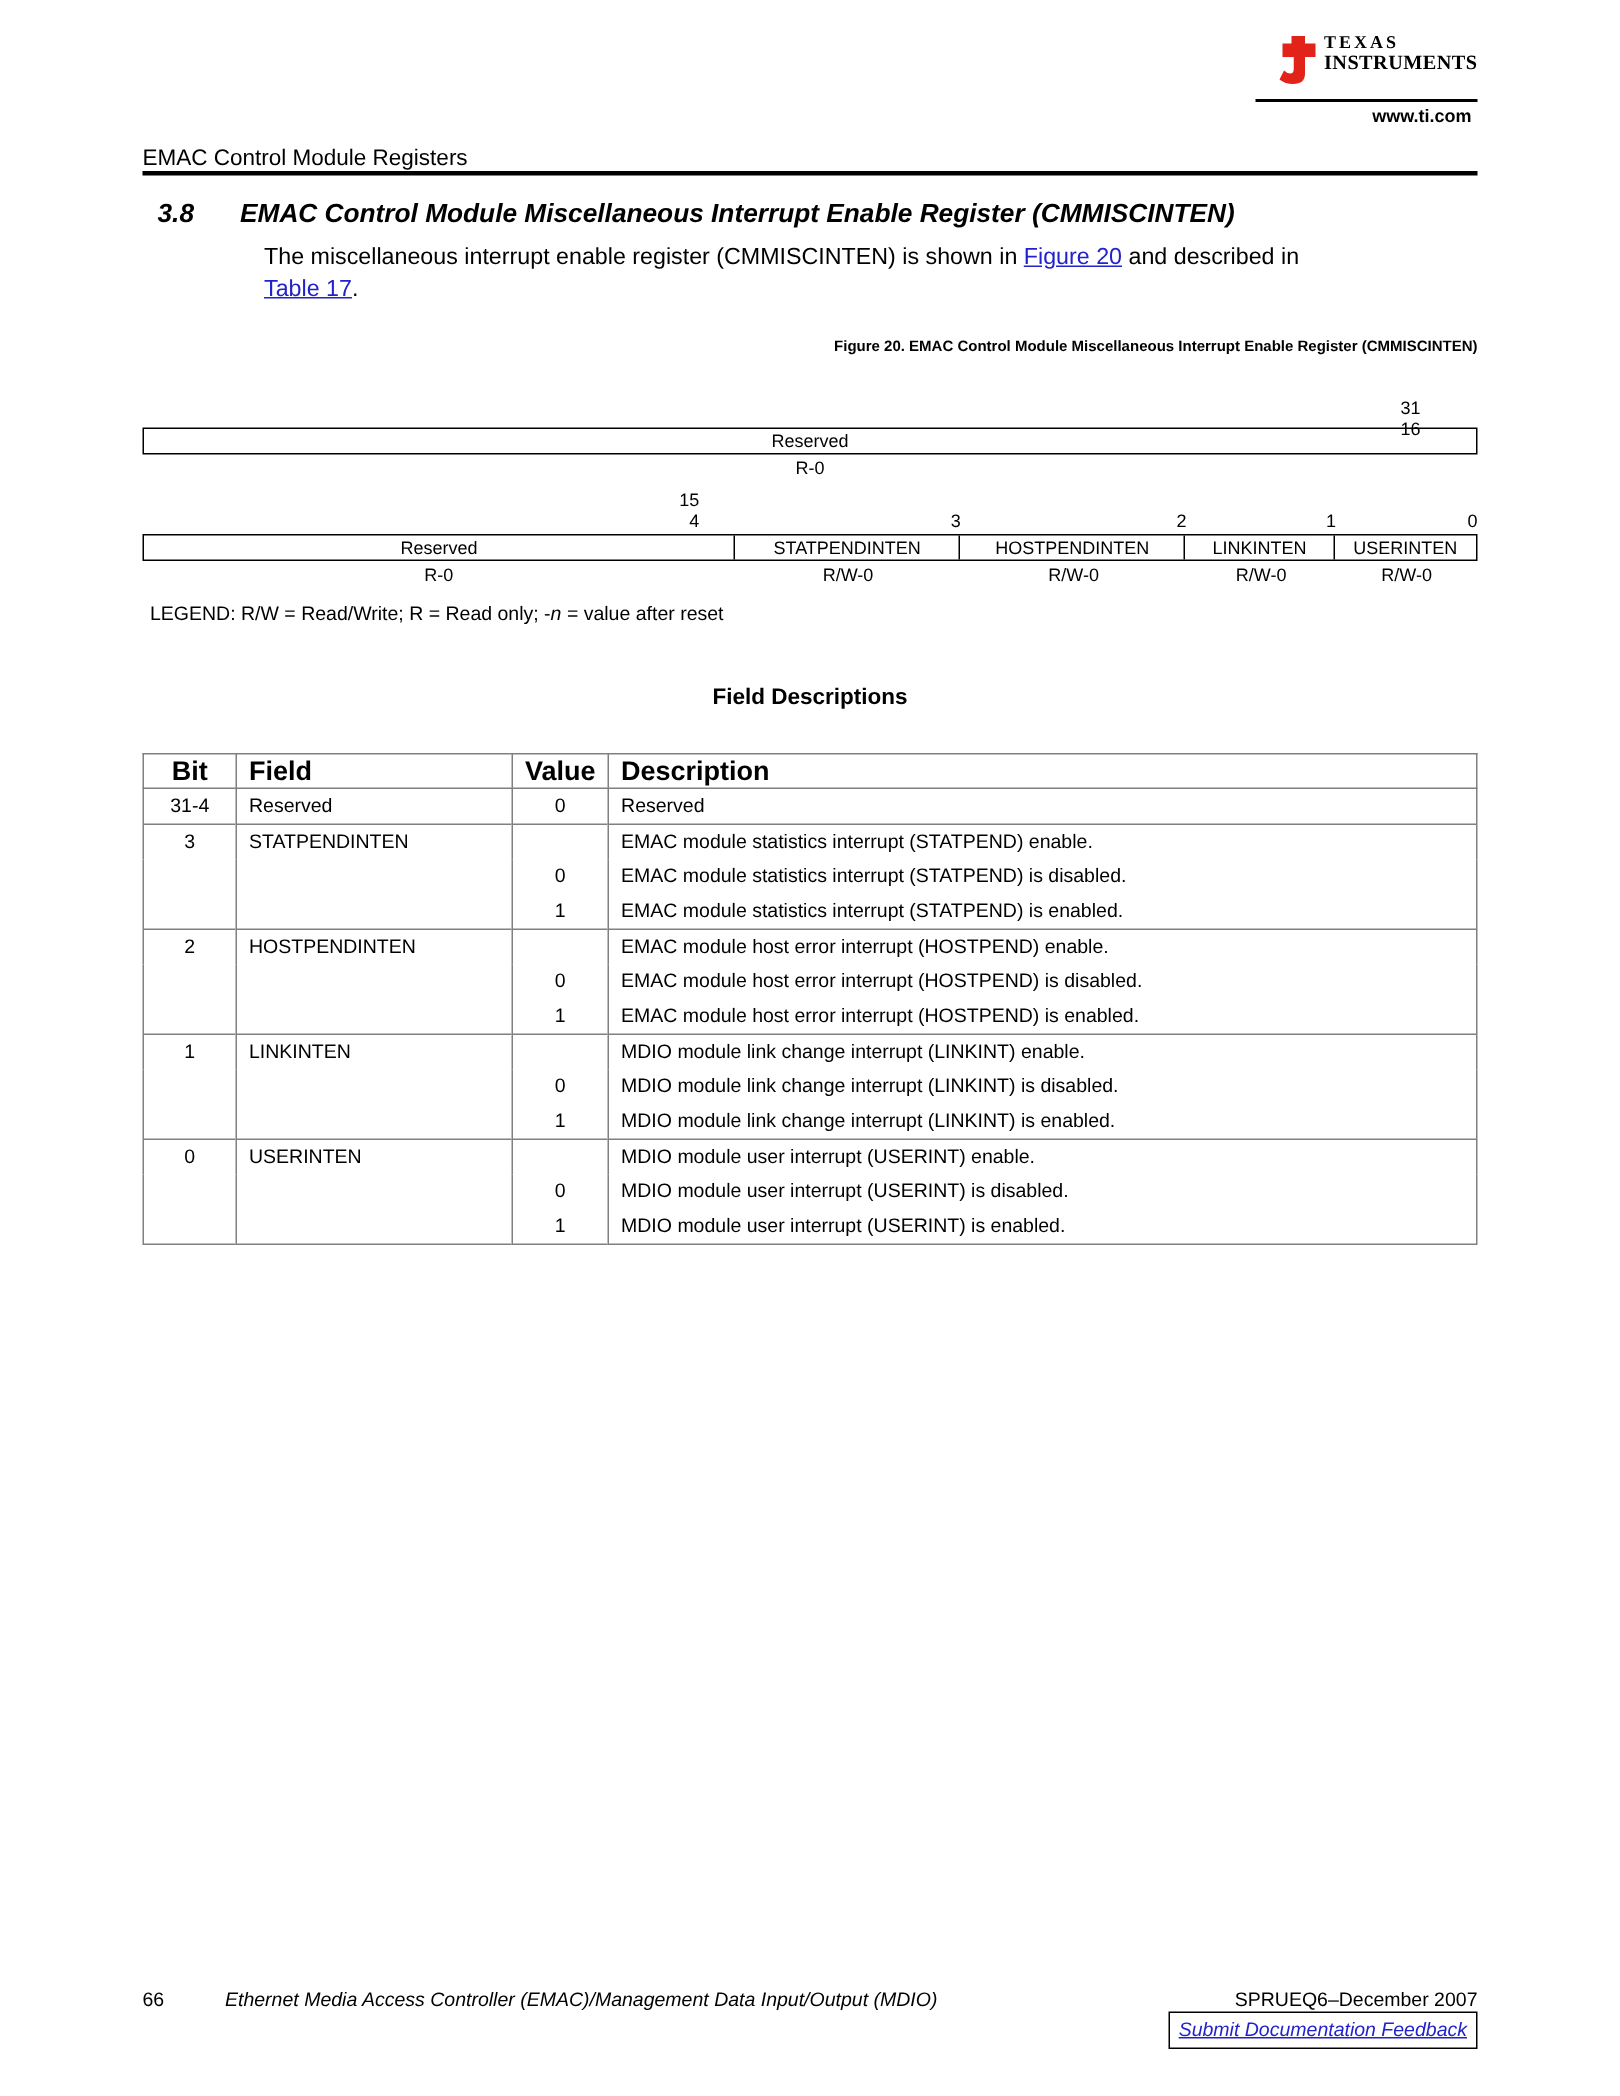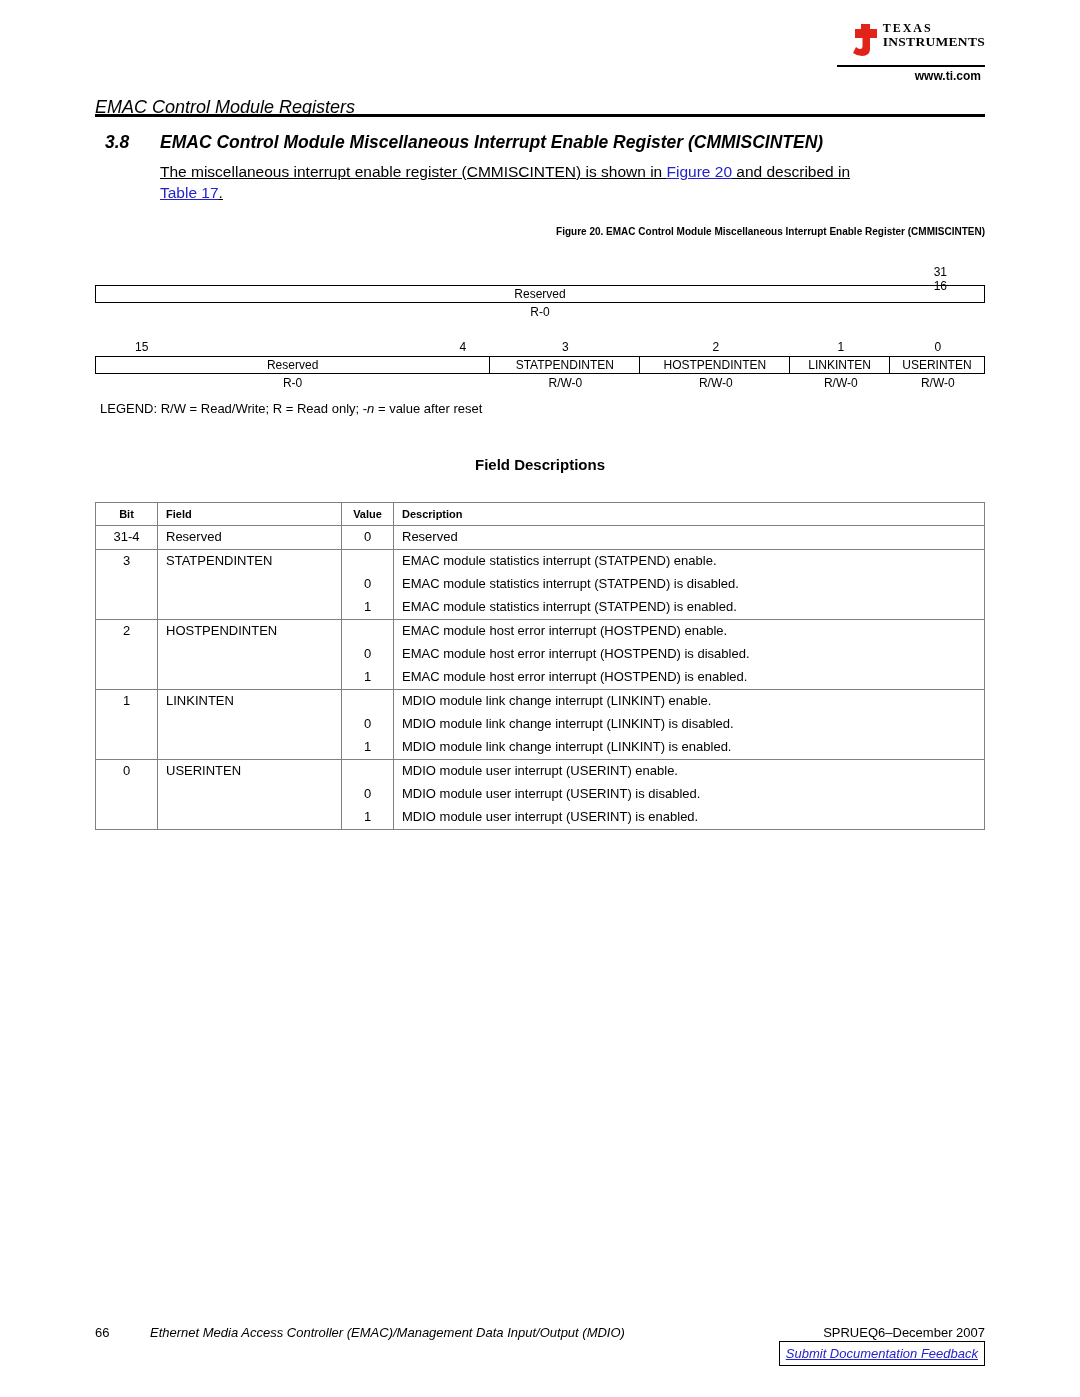--- a/index.html
+++ b/index.html
@@ -16,52 +16,52 @@
   .ti-row { display:flex; align-items:flex-start; justify-content:flex-end; gap:5px; }
   .ti-bug { flex:none; margin-top:1px; }
   .ti-bug path { fill:var(--ti-red,#E2231A); }
   .ti-name { font-family:"Liberation Serif", serif; font-weight:bold; line-height:1.05; }
   .ti-name .t1 { font-size:12px; letter-spacing:2px; }
   .ti-name .t2 { font-size:13.5px; letter-spacing:0.3px; }
   .ti-rule { border-top:2px solid #000; margin-top:4px; }
   .ti-url { font-size:12px; font-weight:bold; text-align:right; padding:2px 4px 0 0; display:block; text-decoration:none; color:#000; }
 
   
-  .breadcrumb { position:absolute; top:97px; left:95px; font-size:18px; font-style:italic; }
+  .breadcrumb { position:absolute; top:97px; left:95px; font-size:15px; }
   .top-rule { position:absolute; top:114px; left:95px; width:890px; height:3px; background:var(--rule,#000); }
 
   
   .section-heading { position:absolute; top:132px; left:105px; display:flex; font-weight:bold; font-style:italic; font-size:17.5px; white-space:nowrap; }
   .sec-num { width:55px; flex:none; }
-  .body-para { position:absolute; top:161px; left:160px; width:800px; font-size:15.5px; line-height:21px;text-decoration:underline; }
+  .body-para { position:absolute; top:161px; left:176px; width:800px; font-size:15.5px; line-height:21px; }
 
   
   .fig-caption { position:absolute; top:226px; left:95px; width:890px; text-align:right; font-weight:bold; font-size:10px; }
   .register-figure { position:absolute; top:265px; left:95px; width:890px; font-size:12px; }
   .bits { display:flex; height:20px; align-items:flex-end; padding-bottom:2px; }
   .bits-upper { justify-content:space-between; padding-left:36px; padding-right:38px;flex-direction:column; }
   .regrow { display:flex; border:1px solid #000; height:18px; }
   .regcell { flex:none; text-align:center; line-height:16px; border-right:1px solid #000; overflow:hidden; }
   .regcell:last-child { border-right:none; }
   .resets { display:flex; height:17px; align-items:center; }
   .rc { display:inline-block; text-align:center; }
   .gap { height:16px; }
-  .seg { display:inline-flex; align-items:flex-end; justify-content:center; }
+  .seg { display:inline-flex; align-items:flex-end; justify-content:center;flex-direction:column; }
   .seg.edge { justify-content:space-between; padding-left:40px; padding-right:24px; }
   .w-full { width:100%; }
   .w-res { width:44.4%; } .w-stat { width:16.9%; } .w-host { width:16.9%; }
   .w-link { width:11.2%; } .w-user { width:10.6%; }
   .legend { margin-top:10px; padding-left:5px; font-size:13px; }
 
   
   .table-caption { position:absolute; top:455px; left:95px; width:890px; text-align:center; font-weight:bold; font-size:15px; line-height:20px; }
   .fd-wrap { position:absolute; top:502px; left:95px; width:890px; }
   table.fd { border-collapse:collapse; width:100%; font-size:13px; }
   .fd th, .fd td { border-left:1px solid var(--table-border,#808080); border-right:1px solid var(--table-border,#808080); padding:3px 8px 4px; text-align:left; vertical-align:top; line-height:16px; }
-  .fd thead th { border-top:1px solid var(--table-border,#808080); border-bottom:1px solid var(--table-border,#808080); font-size:11px; padding:3px 8px; }
+  .fd thead th { border-top:1px solid var(--table-border,#808080); border-bottom:1px solid var(--table-border,#808080); font-size:18px; padding:3px 8px; }
   .fd tr.gs > td { border-top:1px solid var(--table-border,#808080); }
   table.fd { border-bottom:1px solid var(--table-border,#808080); }
   .fd .c-bit { width:62px; text-align:center; }
   .fd .c-field { width:184px; }
   .fd .c-val { width:52px; text-align:center; }
 
   
   .footer { position:absolute; top:1325px; left:95px; width:890px; display:flex; font-size:13px; align-items:baseline; }
   .pnum { width:55px; flex:none; }
   .ftitle { flex:1; font-style:italic; }

